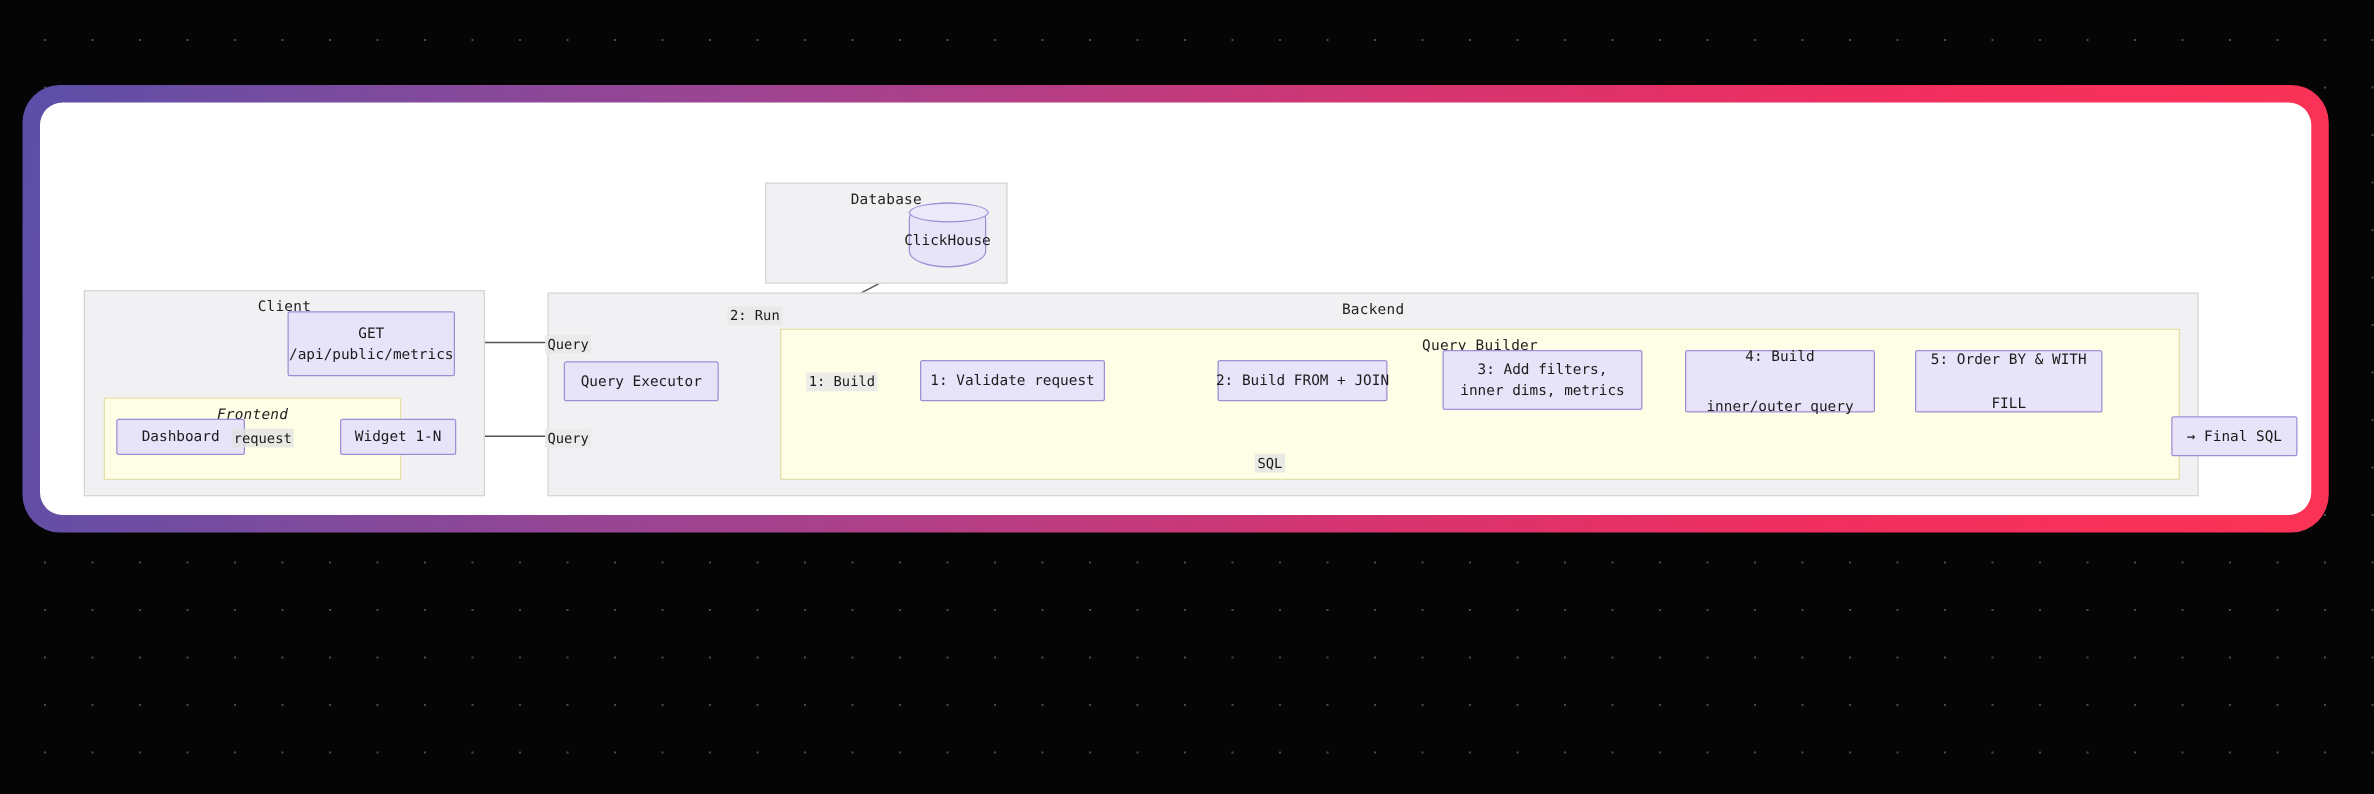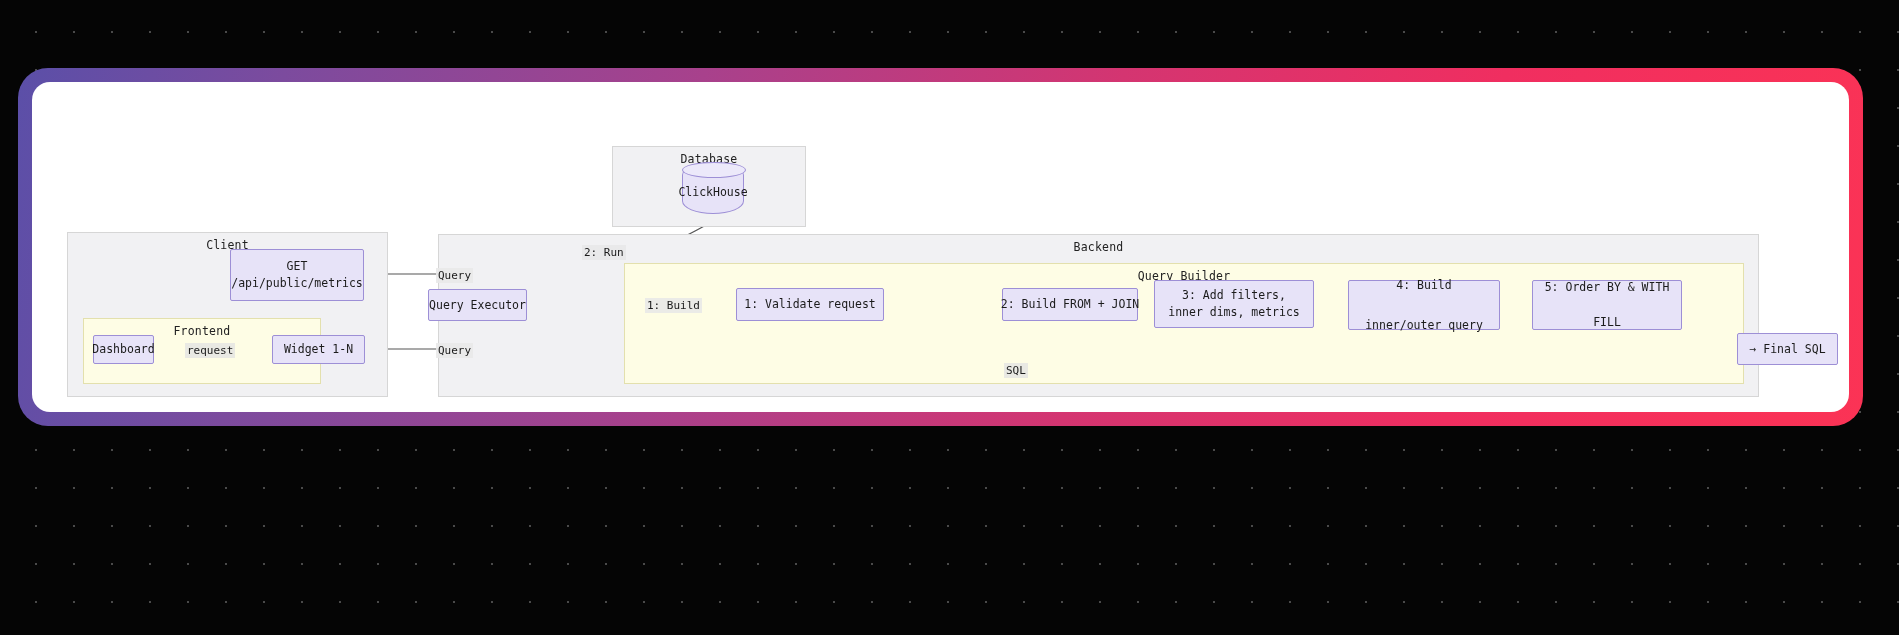--- a/index.html
+++ b/index.html
@@ -78,20 +78,21 @@
   
   .cyl {
     position: absolute;
     width: 62px; height: 52px;
     background: #e7e3f8;
     border: 1px solid #9d8fd6;
     border-radius: 50% / 13px;
     display: flex; align-items: center; justify-content: center;
     font-size: 11.5px;
     color: #1b1b1b;
+    margin-left: 45px;
   }
   .cyl::before {
     content: "";
     position: absolute;
     left: -1px; top: -1px;
     width: 62px; height: 14px;
     border: 1px solid #9d8fd6;
     border-radius: 50%;
     background: #ece9fa;
   }
@@ -146,62 +147,62 @@
           <path d="M1565,224 C1605,232 1625,245 1645,252" marker-end="url(#ah)"></path>
 
           <path d="M1645,275 C1600,285 1500,288 1300,288 L700,288 C640,288 600,282 560,265 C540,256 528,248 520,240" marker-end="url(#ah)"></path>
         </g>
       </svg>
 
       <div class="cluster" style="left:35px; top:150px; width:321px; height:165px;">
         <div class="cluster-label">Client</div>
       </div>
 
-      <div class="cluster yellow" style="left:51px; top:236px; width:238px; height:66px;">
+      <div class="cluster yellow" style="left:51px; top:236px; width:238px; height:66px;font-style:italic;">
         <div class="cluster-label">Frontend</div>
       </div>
 
       <div class="cluster" style="left:580px; top:64px; width:194px; height:81px;padding-left:28px;">
         <div class="cluster-label">Database</div>
       </div>
 
       <div class="cluster" style="left:406px; top:152px; width:1321px; height:163px;">
         <div class="cluster-label">Backend</div>
       </div>
 
       <div class="cluster yellow" style="left:592px; top:181px; width:1120px; height:121px;">
         <div class="cluster-label">Query Builder</div>
       </div>
 
       <div class="node" style="left:198px; top:167px; width:134px; height:52px;">
         <span>GET</span>
         <span class="l2">/api/public/metrics</span>
       </div>
 
-      <div class="node" style="left:61px; top:253px; width:61px; height:29px;">
+      <div class="node" style="left:61px; top:253px; width:103px; height:29px;">
         <span>Dashboard</span>
       </div>
 
       <div class="node" style="left:240px; top:253px; width:93px; height:29px;">
         <span>Widget 1-N</span>
       </div>
 
       <div class="cyl" style="left:650px; top:80px;">
         <span class="cyl-text">ClickHouse</span>
       </div>
 
-      <div class="node" style="left:396px; top:207px; width:99px; height:32px;align-items:center;">
+      <div class="node" style="left:419px; top:207px; width:124px; height:32px;align-items:center;">
         <span>Query Executor</span>
       </div>
 
       <div class="node" style="left:704px; top:206px; width:148px; height:33px;">
         <span>1: Validate request</span>
       </div>
 
-      <div class="node" style="left:942px; top:206px; width:136px; height:33px;margin-left:28px;">
+      <div class="node" style="left:942px; top:206px; width:136px; height:33px;">
         <span>2: Build FROM + JOIN</span>
       </div>
 
       <div class="node" style="left:1122px; top:198px; width:160px; height:48px;">
         <span>3: Add filters,</span>
         <span class="l2">inner dims, metrics</span>
       </div>
 
       <div class="node" style="left:1316px; top:198px; width:152px; height:50px;gap:23px;">
         <span>4: Build</span>

